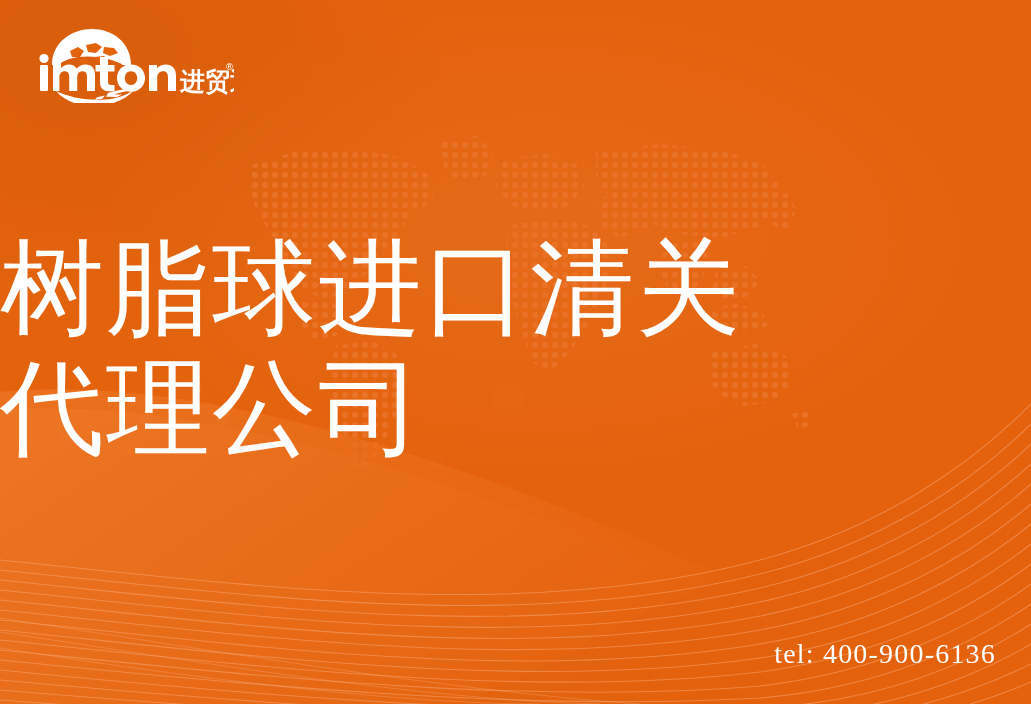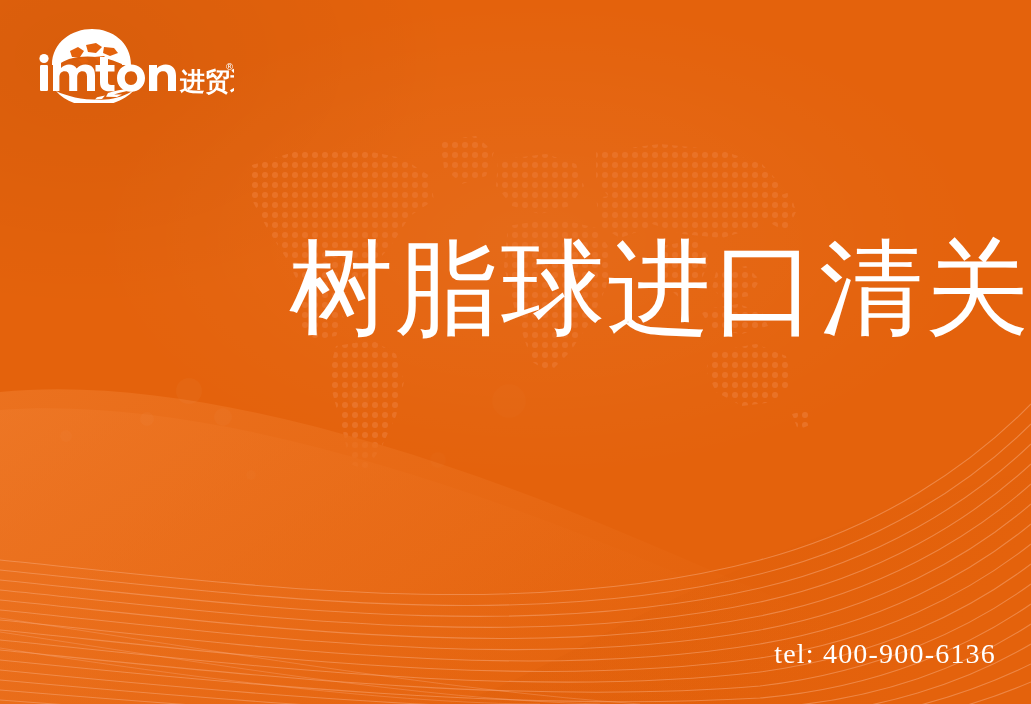--- a/index.html
+++ b/index.html
@@ -58,21 +58,21 @@
     height: 76px;
   }
   #logo svg { display: block; width: 100%; height: 100%; }
 
   
   #headline {
     position: absolute;
     left: 0;
     right: 0;
     top: 228px;
-    text-align: right;
+    text-align: left;
     color: #ffffff;
     font-family: "DejaVu Sans", "Liberation Sans", sans-serif;
     font-weight: 300;
     font-size: 104px;
     line-height: 120px;
     letter-spacing: 2px;
     white-space: nowrap;
     text-rendering: geometricPrecision;
   }
   #headline .hl-line { display: block; }
@@ -264,17 +264,18 @@
                  C93,68 82,72 71,72.6 C52,73.6 34,70 22,64 Z"></path>
         <path d="M74,66 C82,63.4 92,61.6 100,62.6 C94,63.8 86,65.6 80,67.4
                  L88,67.6 L83,70 L72,69.8 Z"></path>
         <path d="M63,70.2 L71,68.4 L68,72 L61,72.4 Z"></path>
       </g>
     </svg>
   </div>
 
   <div id="headline">
     <span class="hl-line">树脂球进口清关</span>
+    <span class="hl-line">代理公司</span>
   </div>
 
   <div id="tel">tel: 400-900-6136</div>
 
 </div>
 
 </body></html>

